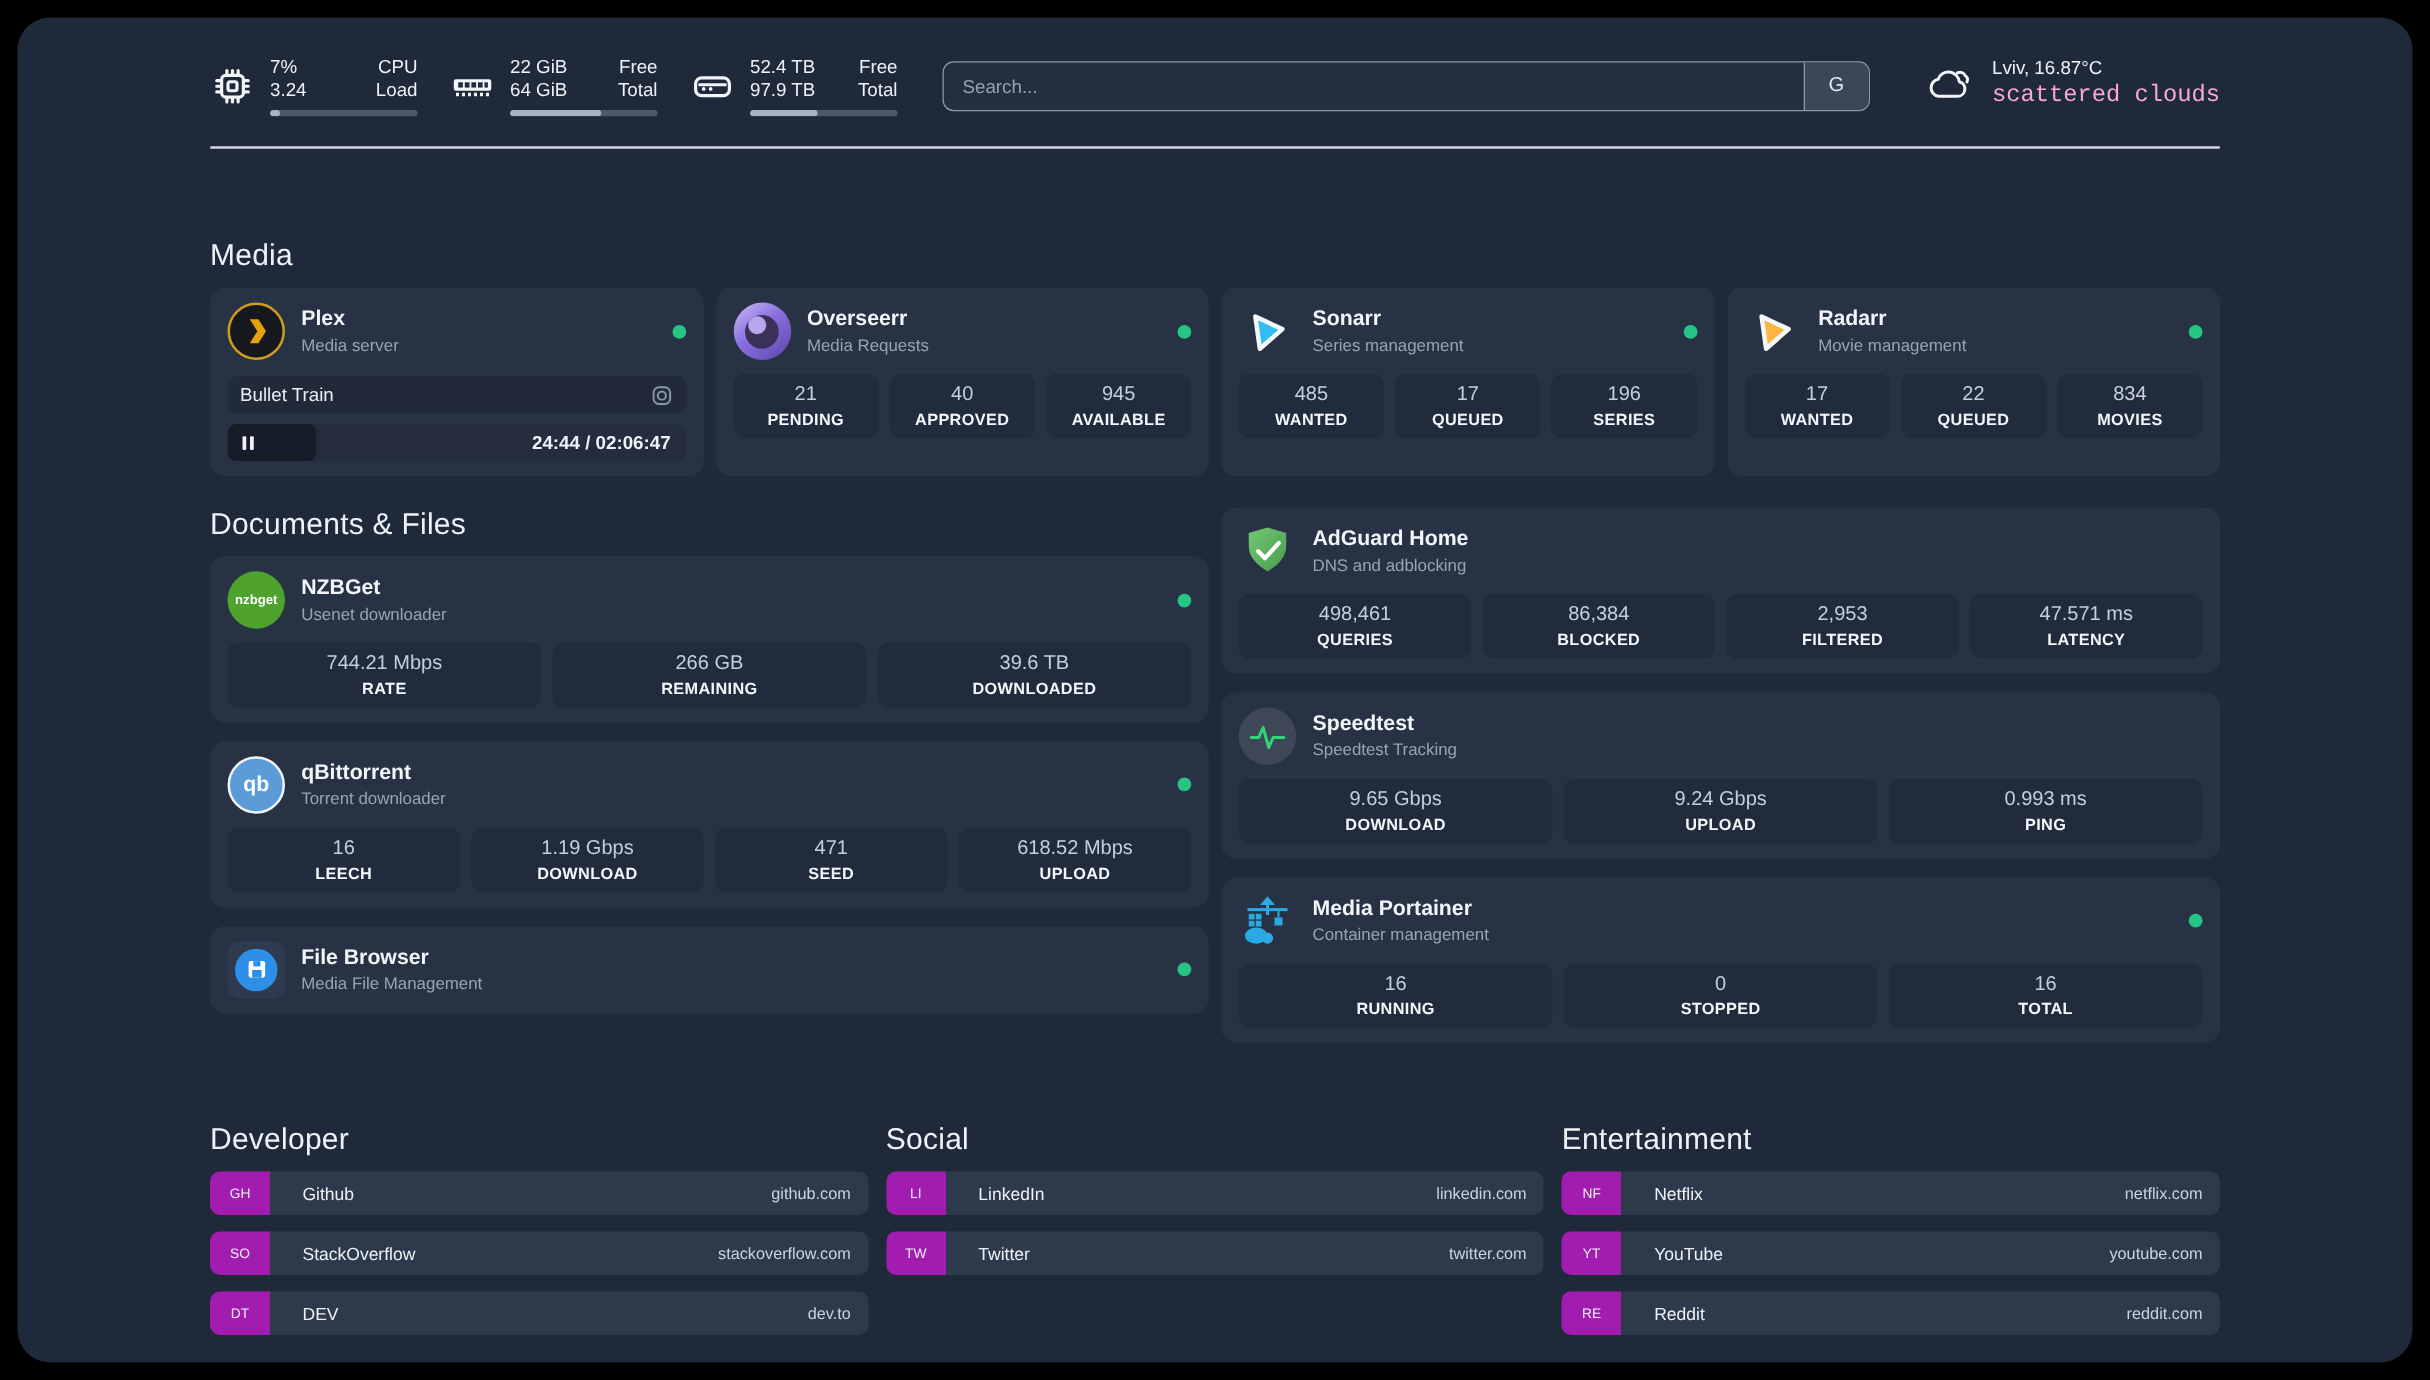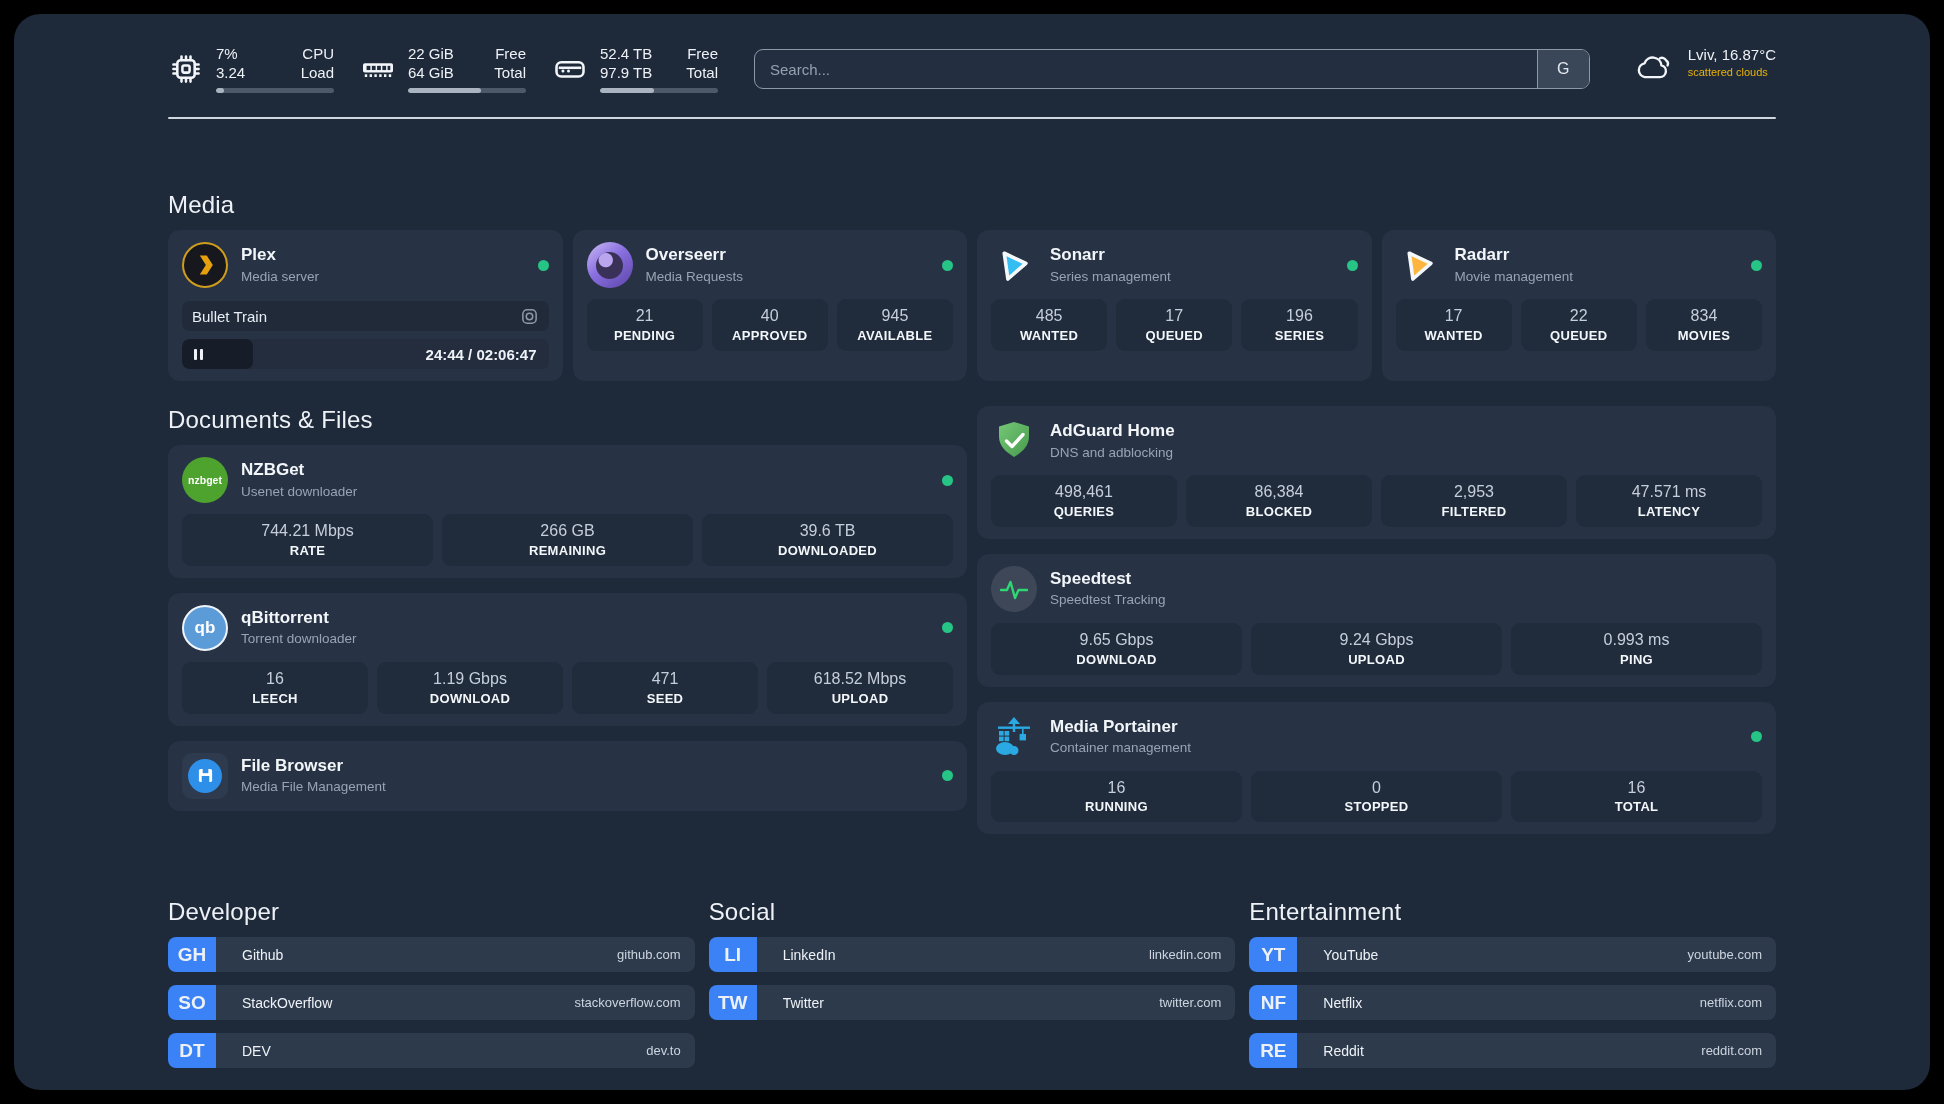--- a/index.html
+++ b/index.html
@@ -23,21 +23,21 @@
     background:#232e40;display:flex;align-items:stretch;overflow:hidden;}
   .search-input{flex:1;background:transparent;border:none;outline:none;color:#e4e9f0;font-size:15px;
     padding:0 15px;font-family:"Liberation Sans",sans-serif;}
   .search-input::placeholder{color:#96a1b0;}
   .search-engine{width:52px;border:none;border-left:1.5px solid #8e99a8;background:#3a4759;color:#e2e8ef;
     font-size:16px;cursor:pointer;font-family:"Liberation Sans",sans-serif;}
 
   .weather{display:flex;align-items:flex-start;gap:12px;}
   .w-text{display:flex;flex-direction:column;}
   .w-loc{font-size:15px;color:#eef2f7;line-height:1.3;}
-  .w-cond{font-size:11px;color:#eab308;line-height:1.3;}
+  .w-cond{font-size:19px;color:#f9a8d4;line-height:1.3;font-family:Liberation Mono, monospace;}
 
   .divider{margin:19px 0 0 0;border:none;height:2px;background:#d9dfe8;border-radius:1px;opacity:.95;}
 
   
   .sec-title{font-size:24px;font-weight:500;color:#eef2f7;margin:0 0 11px 0;letter-spacing:.2px;}
   .media-sec{margin-top:72px;}
   .cards-4{display:grid;grid-template-columns:repeat(4,1fr);gap:10px;}
 
   .card{background:#273345;border-radius:12px;padding:12px 14px;box-sizing:border-box;cursor:pointer;}
   .card-head{display:flex;align-items:center;gap:13px;}
@@ -75,22 +75,22 @@
   .pause i{display:block;width:3px;height:11px;background:#eef2f7;border-radius:1px;}
   .pl-time{margin-left:auto;margin-right:12px;font-size:15px;font-weight:700;color:#eef2f7;position:relative;}
 
   
   .two-col{display:grid;grid-template-columns:1fr 1fr;gap:10px;margin-top:25px;}
   .col-stack{display:flex;flex-direction:column;gap:15px;}
 
   
   .links-wrap{display:grid;grid-template-columns:1fr 1fr 1fr;gap:14px;margin-top:64px;}
   .link-row{height:35px;display:flex;border-radius:8px;overflow:hidden;margin-bottom:13px;cursor:pointer;}
-  .l-abbr{width:48px;flex:0 0 48px;background:#3b82f6;display:flex;align-items:center;justify-content:center;
-    font-size:19px;font-weight:700;color:#edf1f6;}
+  .l-abbr{width:48px;flex:0 0 48px;background:#a21caf;display:flex;align-items:center;justify-content:center;
+    font-size:11px;font-weight:400;color:#edf1f6;}
   .l-main{flex:1;background:#2d3a4c;display:flex;align-items:center;padding:0 14px;}
   .l-name{font-size:14px;color:#eef2f7;margin-left:12px;}
   .l-url{margin-left:auto;font-size:13px;color:#ccd4de;}
 </style>
 </head>
 <body>
 
 <div class="app">
 
   <div class="topbar">
@@ -547,31 +547,31 @@
         <span class="l-main">
           <span class="l-name">Twitter</span>
           <span class="l-url">twitter.com</span>
         </span>
       </div>
     </section>
 
     <section>
       <h2 class="sec-title">Entertainment</h2>
       <div class="link-row">
+        <span class="l-abbr">NF</span>
+        <span class="l-main">
+          <span class="l-name">Netflix</span>
+          <span class="l-url">netflix.com</span>
+        </span>
+      </div>
+      <div class="link-row">
         <span class="l-abbr">YT</span>
         <span class="l-main">
           <span class="l-name">YouTube</span>
           <span class="l-url">youtube.com</span>
-        </span>
-      </div>
-      <div class="link-row">
-        <span class="l-abbr">NF</span>
-        <span class="l-main">
-          <span class="l-name">Netflix</span>
-          <span class="l-url">netflix.com</span>
         </span>
       </div>
       <div class="link-row">
         <span class="l-abbr">RE</span>
         <span class="l-main">
           <span class="l-name">Reddit</span>
           <span class="l-url">reddit.com</span>
         </span>
       </div>
     </section>

